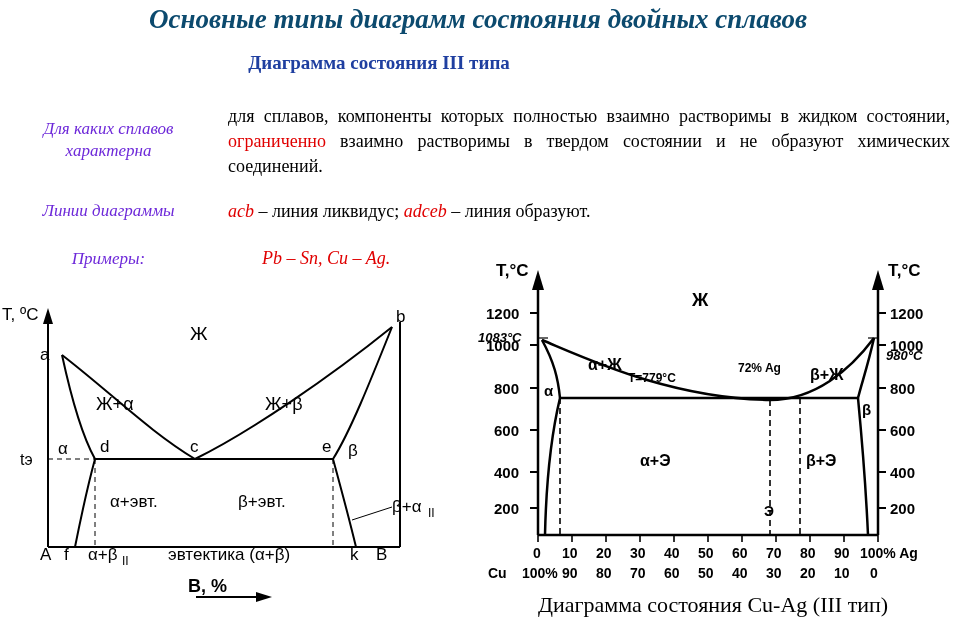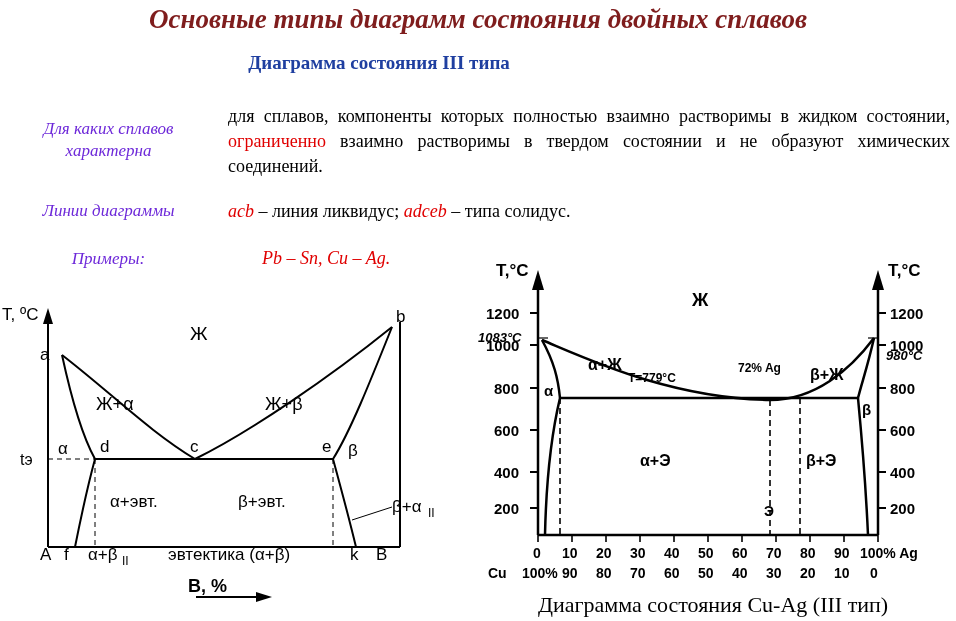--- a/index.html
+++ b/index.html
@@ -1,17 +1,17 @@
 <!DOCTYPE html>
 <html><head>
 <meta charset="utf-8">
 <style>
   html,body{margin:0;padding:0;}
   body{width:956px;height:621px;background:#ffffff;font-family:"Liberation Serif",serif;position:relative;overflow:hidden;}
-  .title{position:absolute;left:0;top:4px;width:956px;text-align:center;font-style:italic;font-weight:bold;font-size:27px;color:#7f1d1d;font-family:"Liberation Serif",serif;}
+  .title{position:absolute;left:0;top:4px;width:956px;text-align:center;font-style:italic;font-weight:bold;font-size:27px;color:#0c4a6e;font-family:"Liberation Serif",serif;}
   .subtitle{position:absolute;left:0;top:52px;width:758px;text-align:center;font-weight:bold;font-size:19px;color:#1f3fa0;}
   .lbl{position:absolute;font-style:italic;color:#6d28d9;font-size:17px;text-align:center;line-height:22px;}
   .para{position:absolute;font-size:18px;color:#000;text-align:justify;line-height:25px;}
   .redit{color:#e00000;font-style:italic;}
   .redplain{color:#e00000;}
   .svgwrap{position:absolute;}
   text{font-family:"Liberation Sans",sans-serif;}
   .cap{position:absolute;font-size:22px;color:#000;}
 </style>
 </head>
@@ -24,21 +24,21 @@
   <span>Для каких сплавов характерна</span>
 </div>
 <div class="para" style="left:228px;top:104px;width:722px;">
   <span>для сплавов, компоненты которых полностью взаимно растворимы в жидком состоянии, </span><span class="redplain">ограниченно</span><span> взаимно растворимы в твердом состоянии и не образуют химических соединений.</span>
 </div>
 
 <div class="lbl" style="left:6px;top:200px;width:205px;">
   <span>Линии диаграммы</span>
 </div>
 <div class="para" style="left:228px;top:199px;width:722px;">
-  <span class="redit">acb</span><span> – линия ликвидус; </span><span class="redit">adceb</span><span> – типа солидус.</span>
+  <span class="redit">acb</span><span> – линия ликвидус; </span><span class="redit">adceb</span><span> – линия образуют.</span>
 </div>
 
 <div class="lbl" style="left:6px;top:248px;width:205px;text-align:center;">
   <span>Примеры:</span>
 </div>
 <div class="para" style="left:228px;top:246px;width:300px;margin-left:34px;">
   <span class="redit">Pb – Sn, Cu – Ag.</span>
 </div>
 
 <div class="svgwrap" style="left:0px;top:292px;width:470px;height:320px;">

